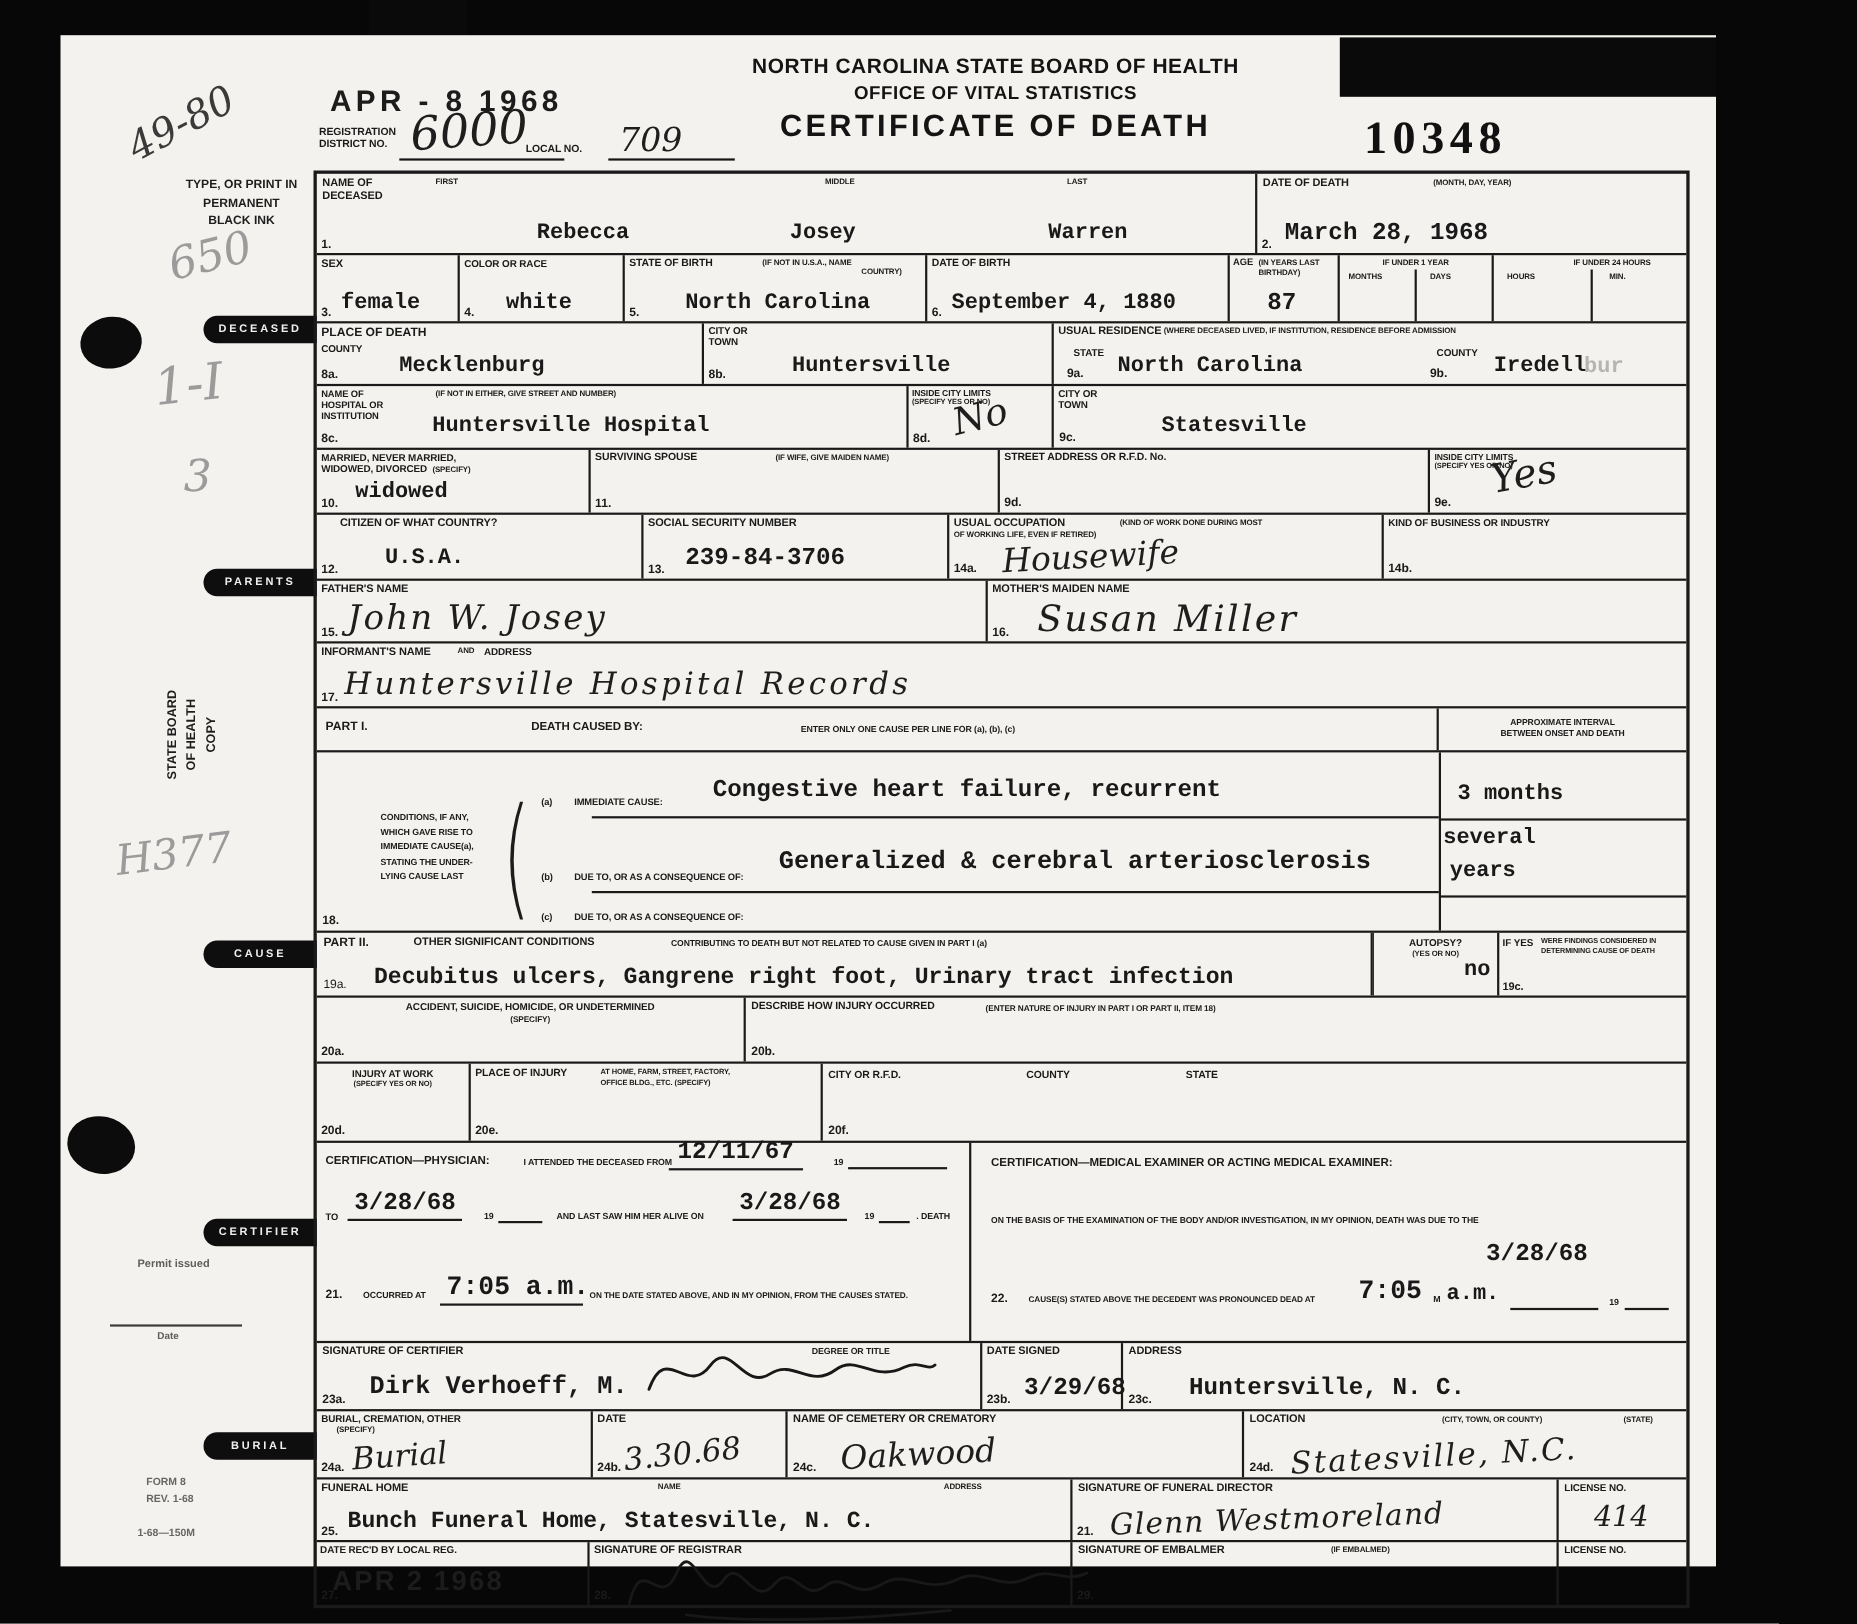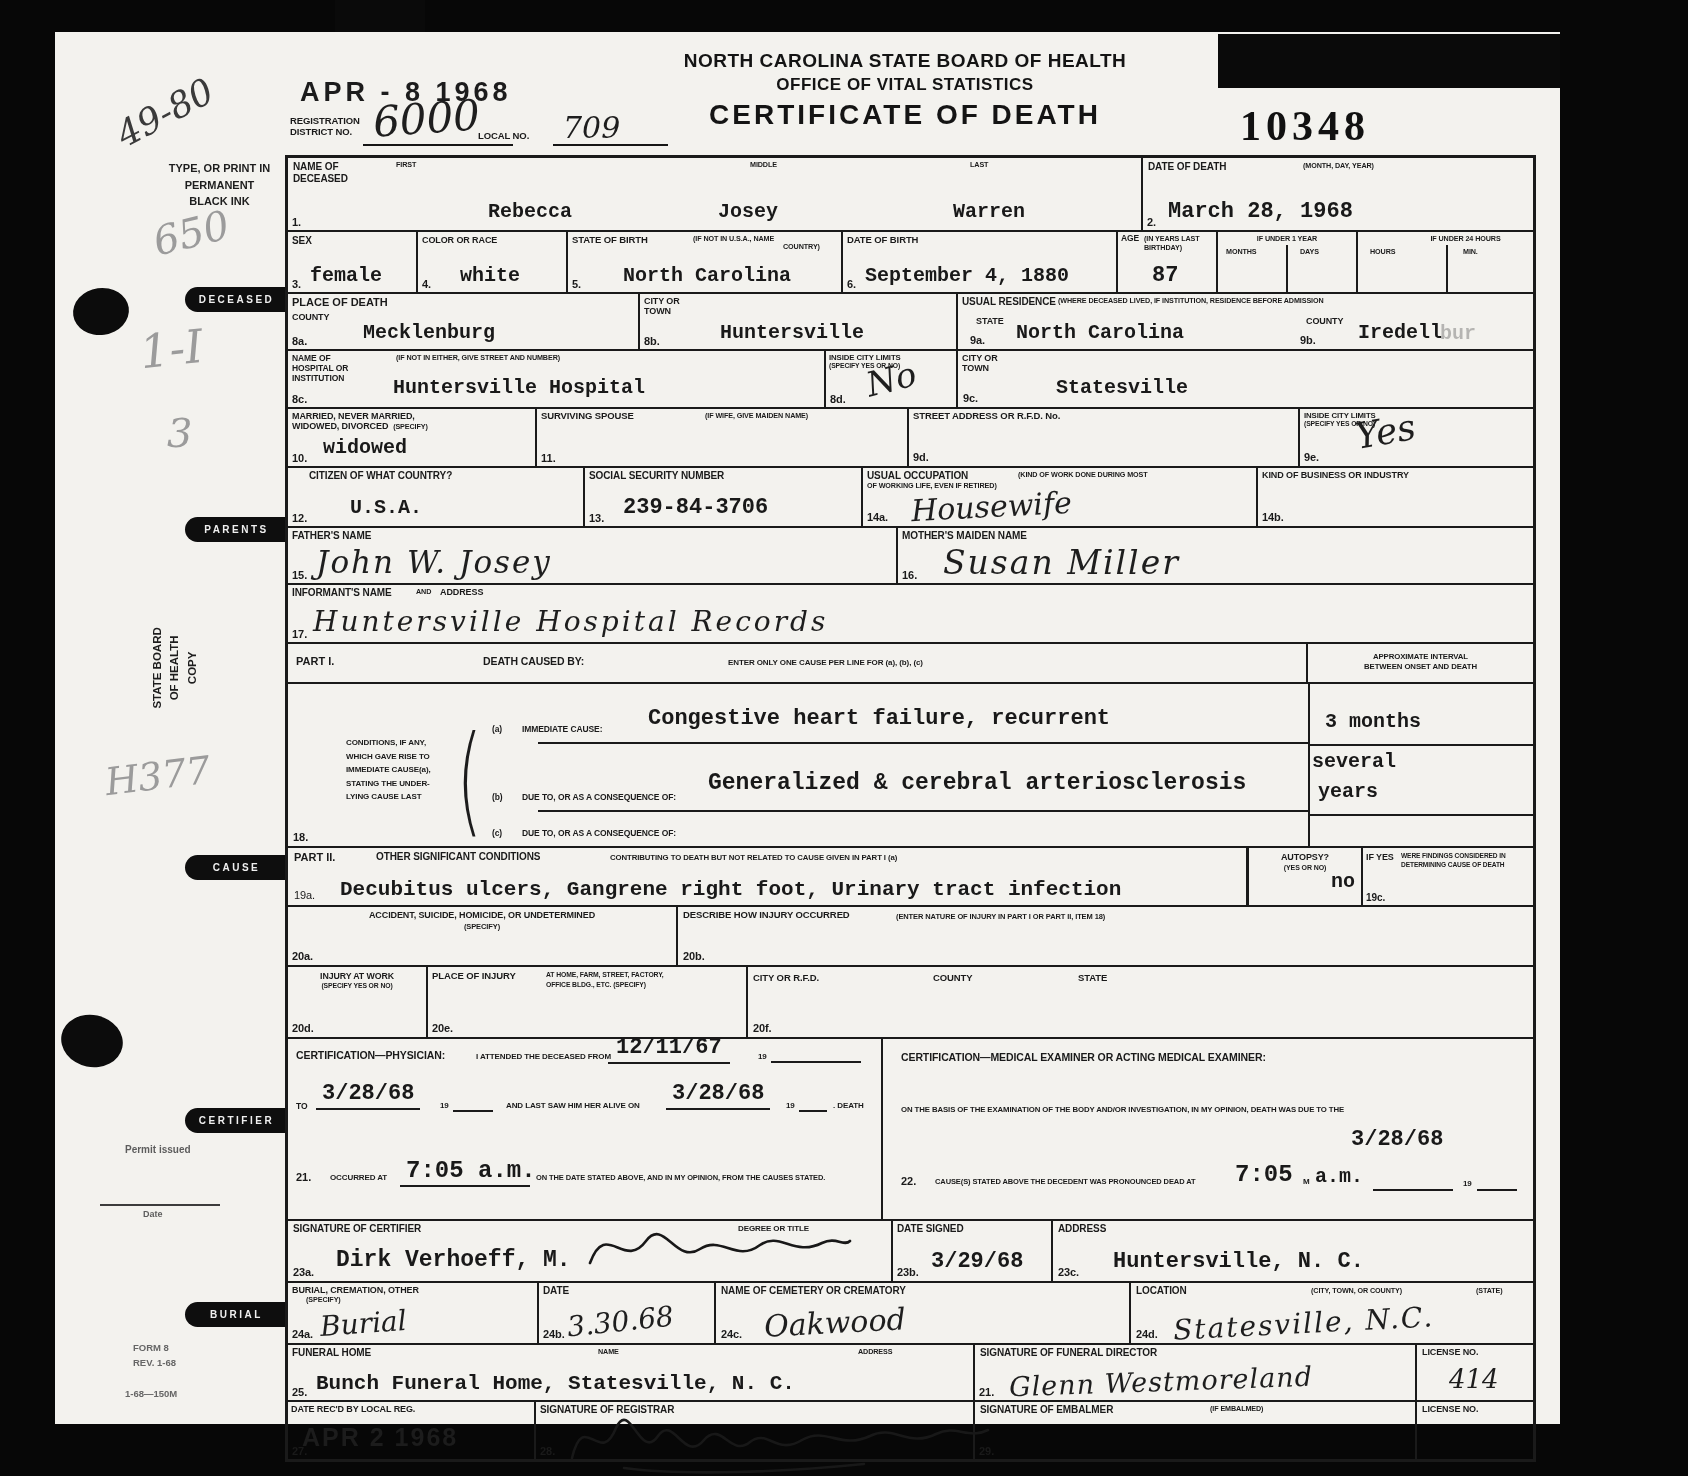--- a/index.html
+++ b/index.html
@@ -433,21 +433,21 @@
     <div class="row" style="height:60px;">
       <div class="cell" style="width:605px;">
         <span class="abs lbl" style="left:5px;top:2px;">SIGNATURE OF CERTIFIER</span>
         <span class="abs sub" style="left:450px;top:3px;font-size:8px;">DEGREE OR TITLE</span>
         <span class="abs lbl" style="left:5px;bottom:2px;font-size:11px;font-weight:bold;">23a.</span>
         <span class="abs typed" style="left:48px;bottom:8px;font-size:23px;">Dirk Verhoeff, M.</span>
         <svg class="sig" style="left:290px;top:-8px;" width="280" height="70" viewBox="0 0 280 70">
           <path d="M12,50 C28,6 46,58 68,28 C86,4 98,52 122,36 C144,22 158,50 182,32 C202,18 216,44 244,30 C258,23 266,34 272,28"></path>
         </svg>
       </div>
-      <div class="cell" style="width:160px;">
+      <div class="cell" style="width:128px;">
         <span class="abs lbl" style="left:4px;top:2px;">DATE SIGNED</span>
         <span class="abs lbl" style="left:4px;bottom:2px;font-size:11px;font-weight:bold;">23b.</span>
         <span class="abs typed" style="left:38px;bottom:7px;font-size:22px;">3/29/68</span>
       </div>
       <div class="cell last" style="width:480px;">
         <span class="abs lbl" style="left:5px;top:2px;">ADDRESS</span>
         <span class="abs lbl" style="left:5px;bottom:2px;font-size:11px;font-weight:bold;">23c.</span>
         <span class="abs typed" style="left:60px;bottom:7px;font-size:22px;">Huntersville, N. C.</span>
       </div>
     </div>

